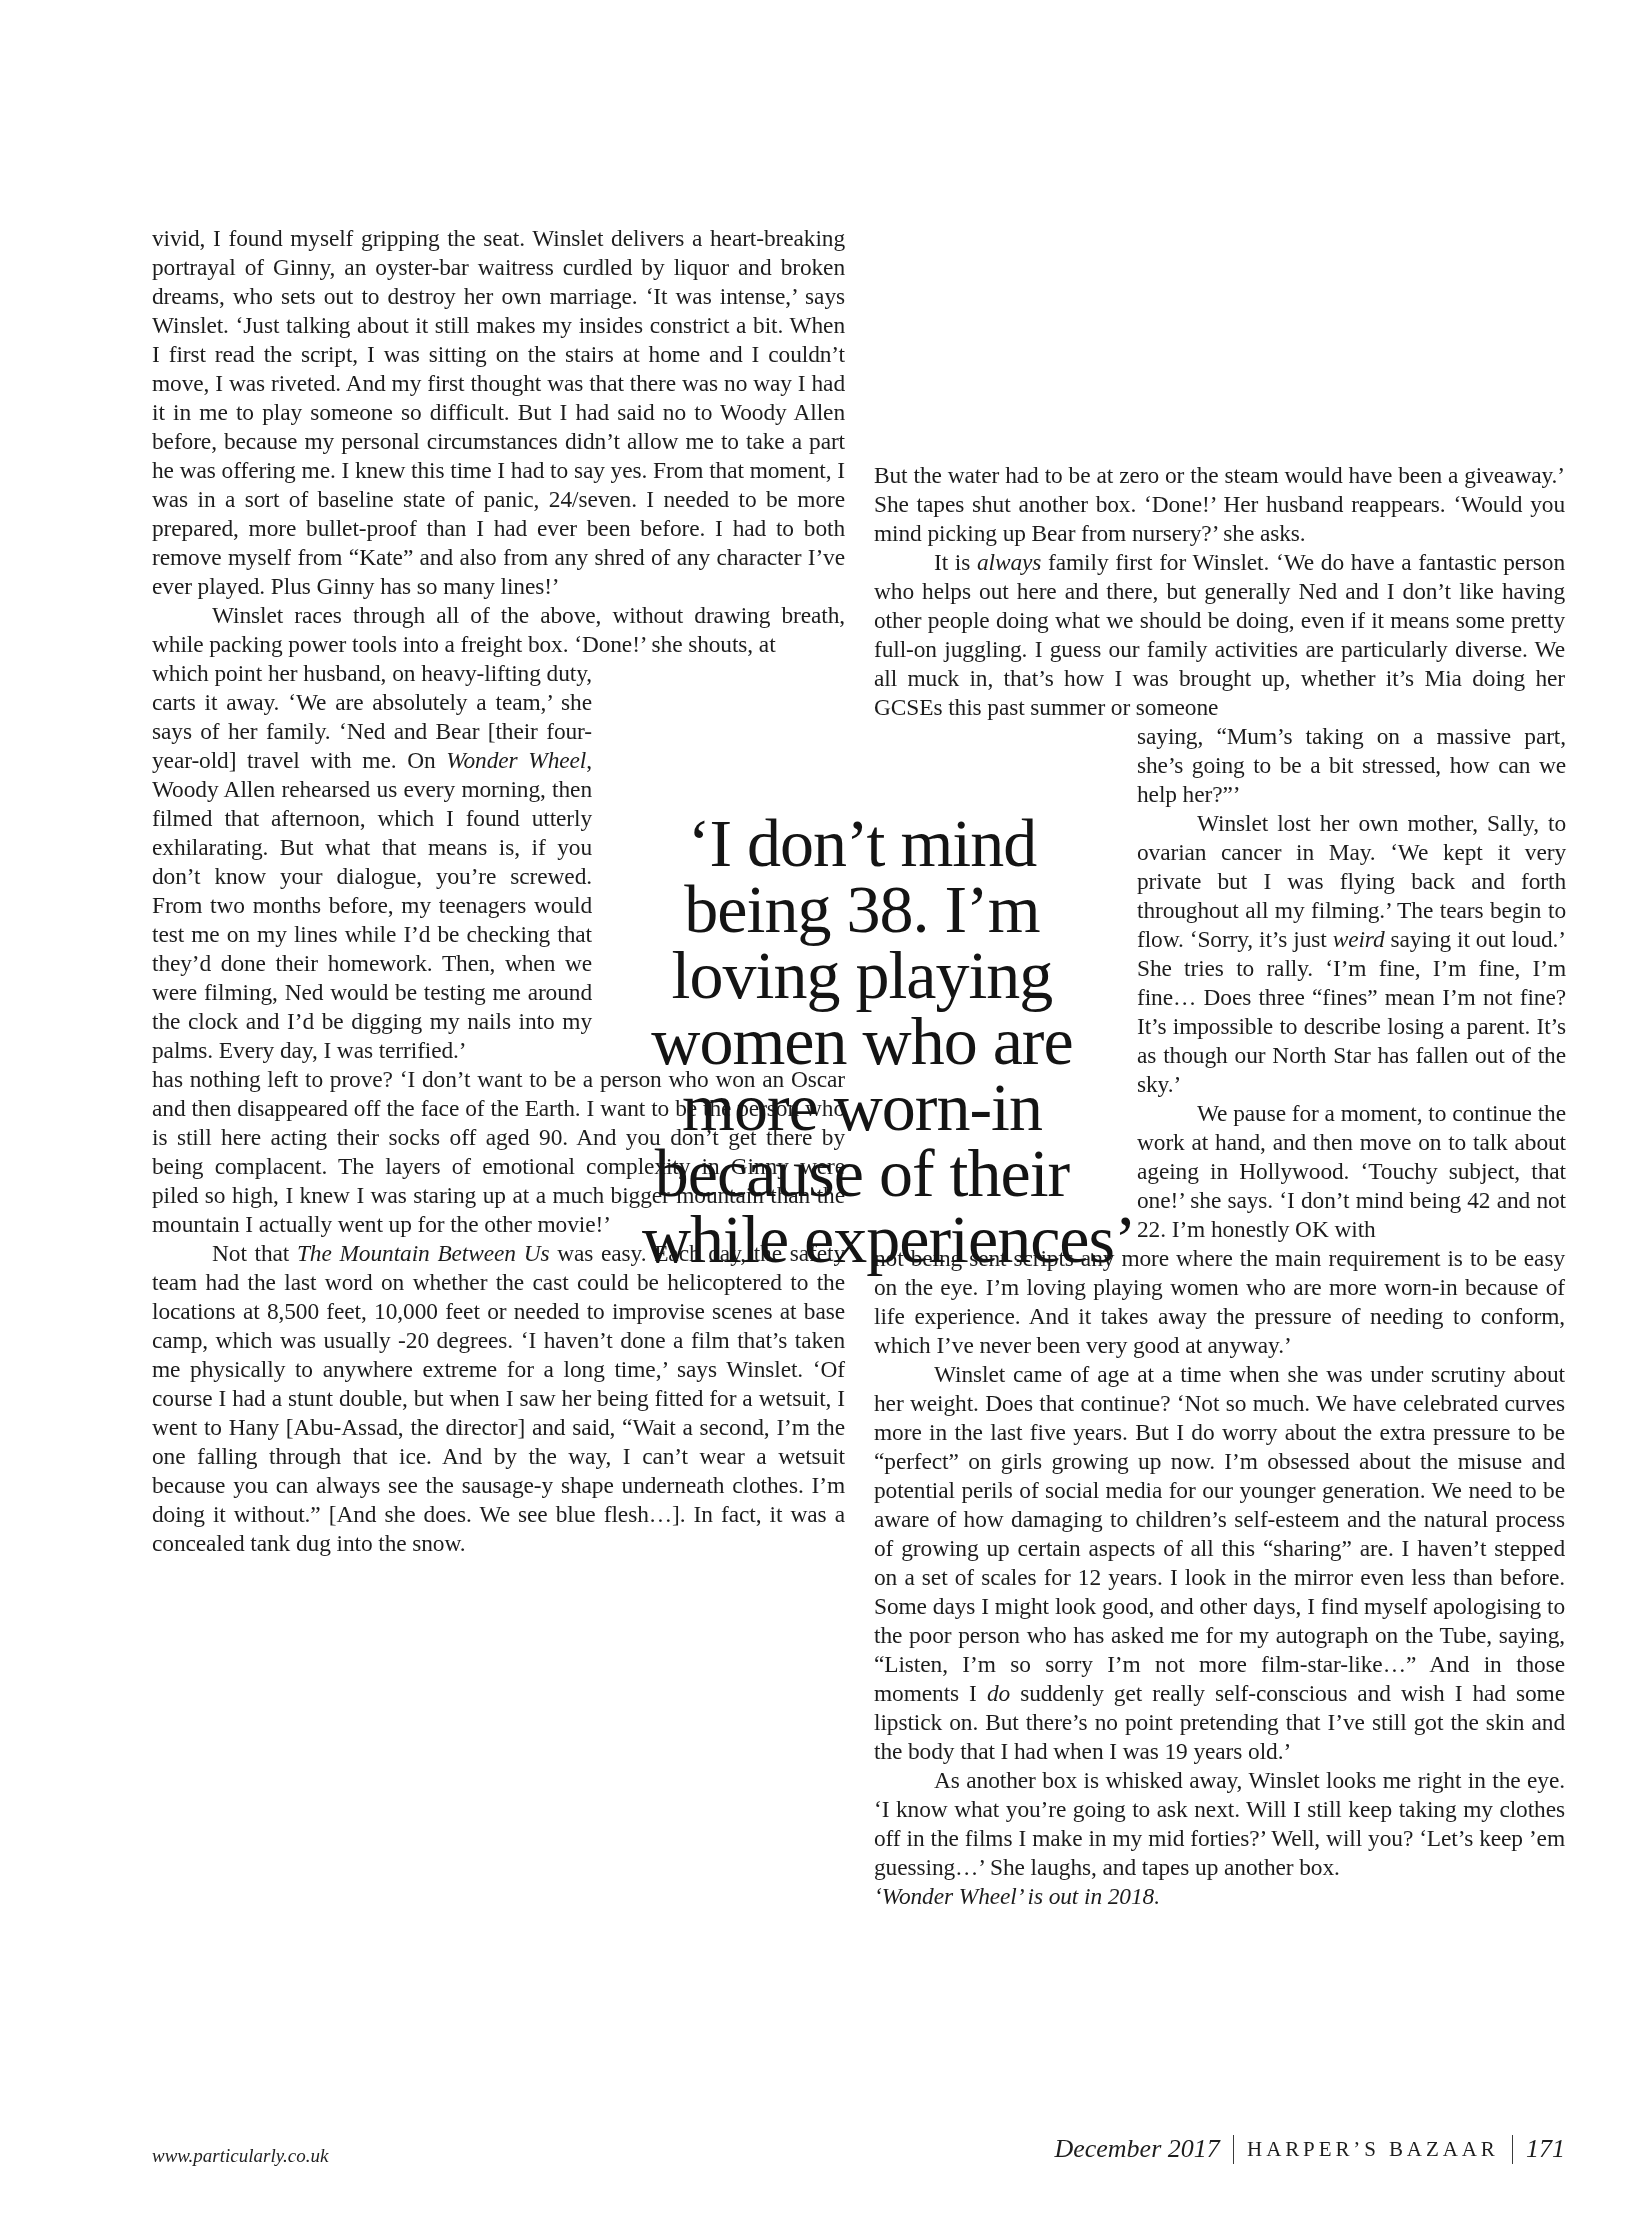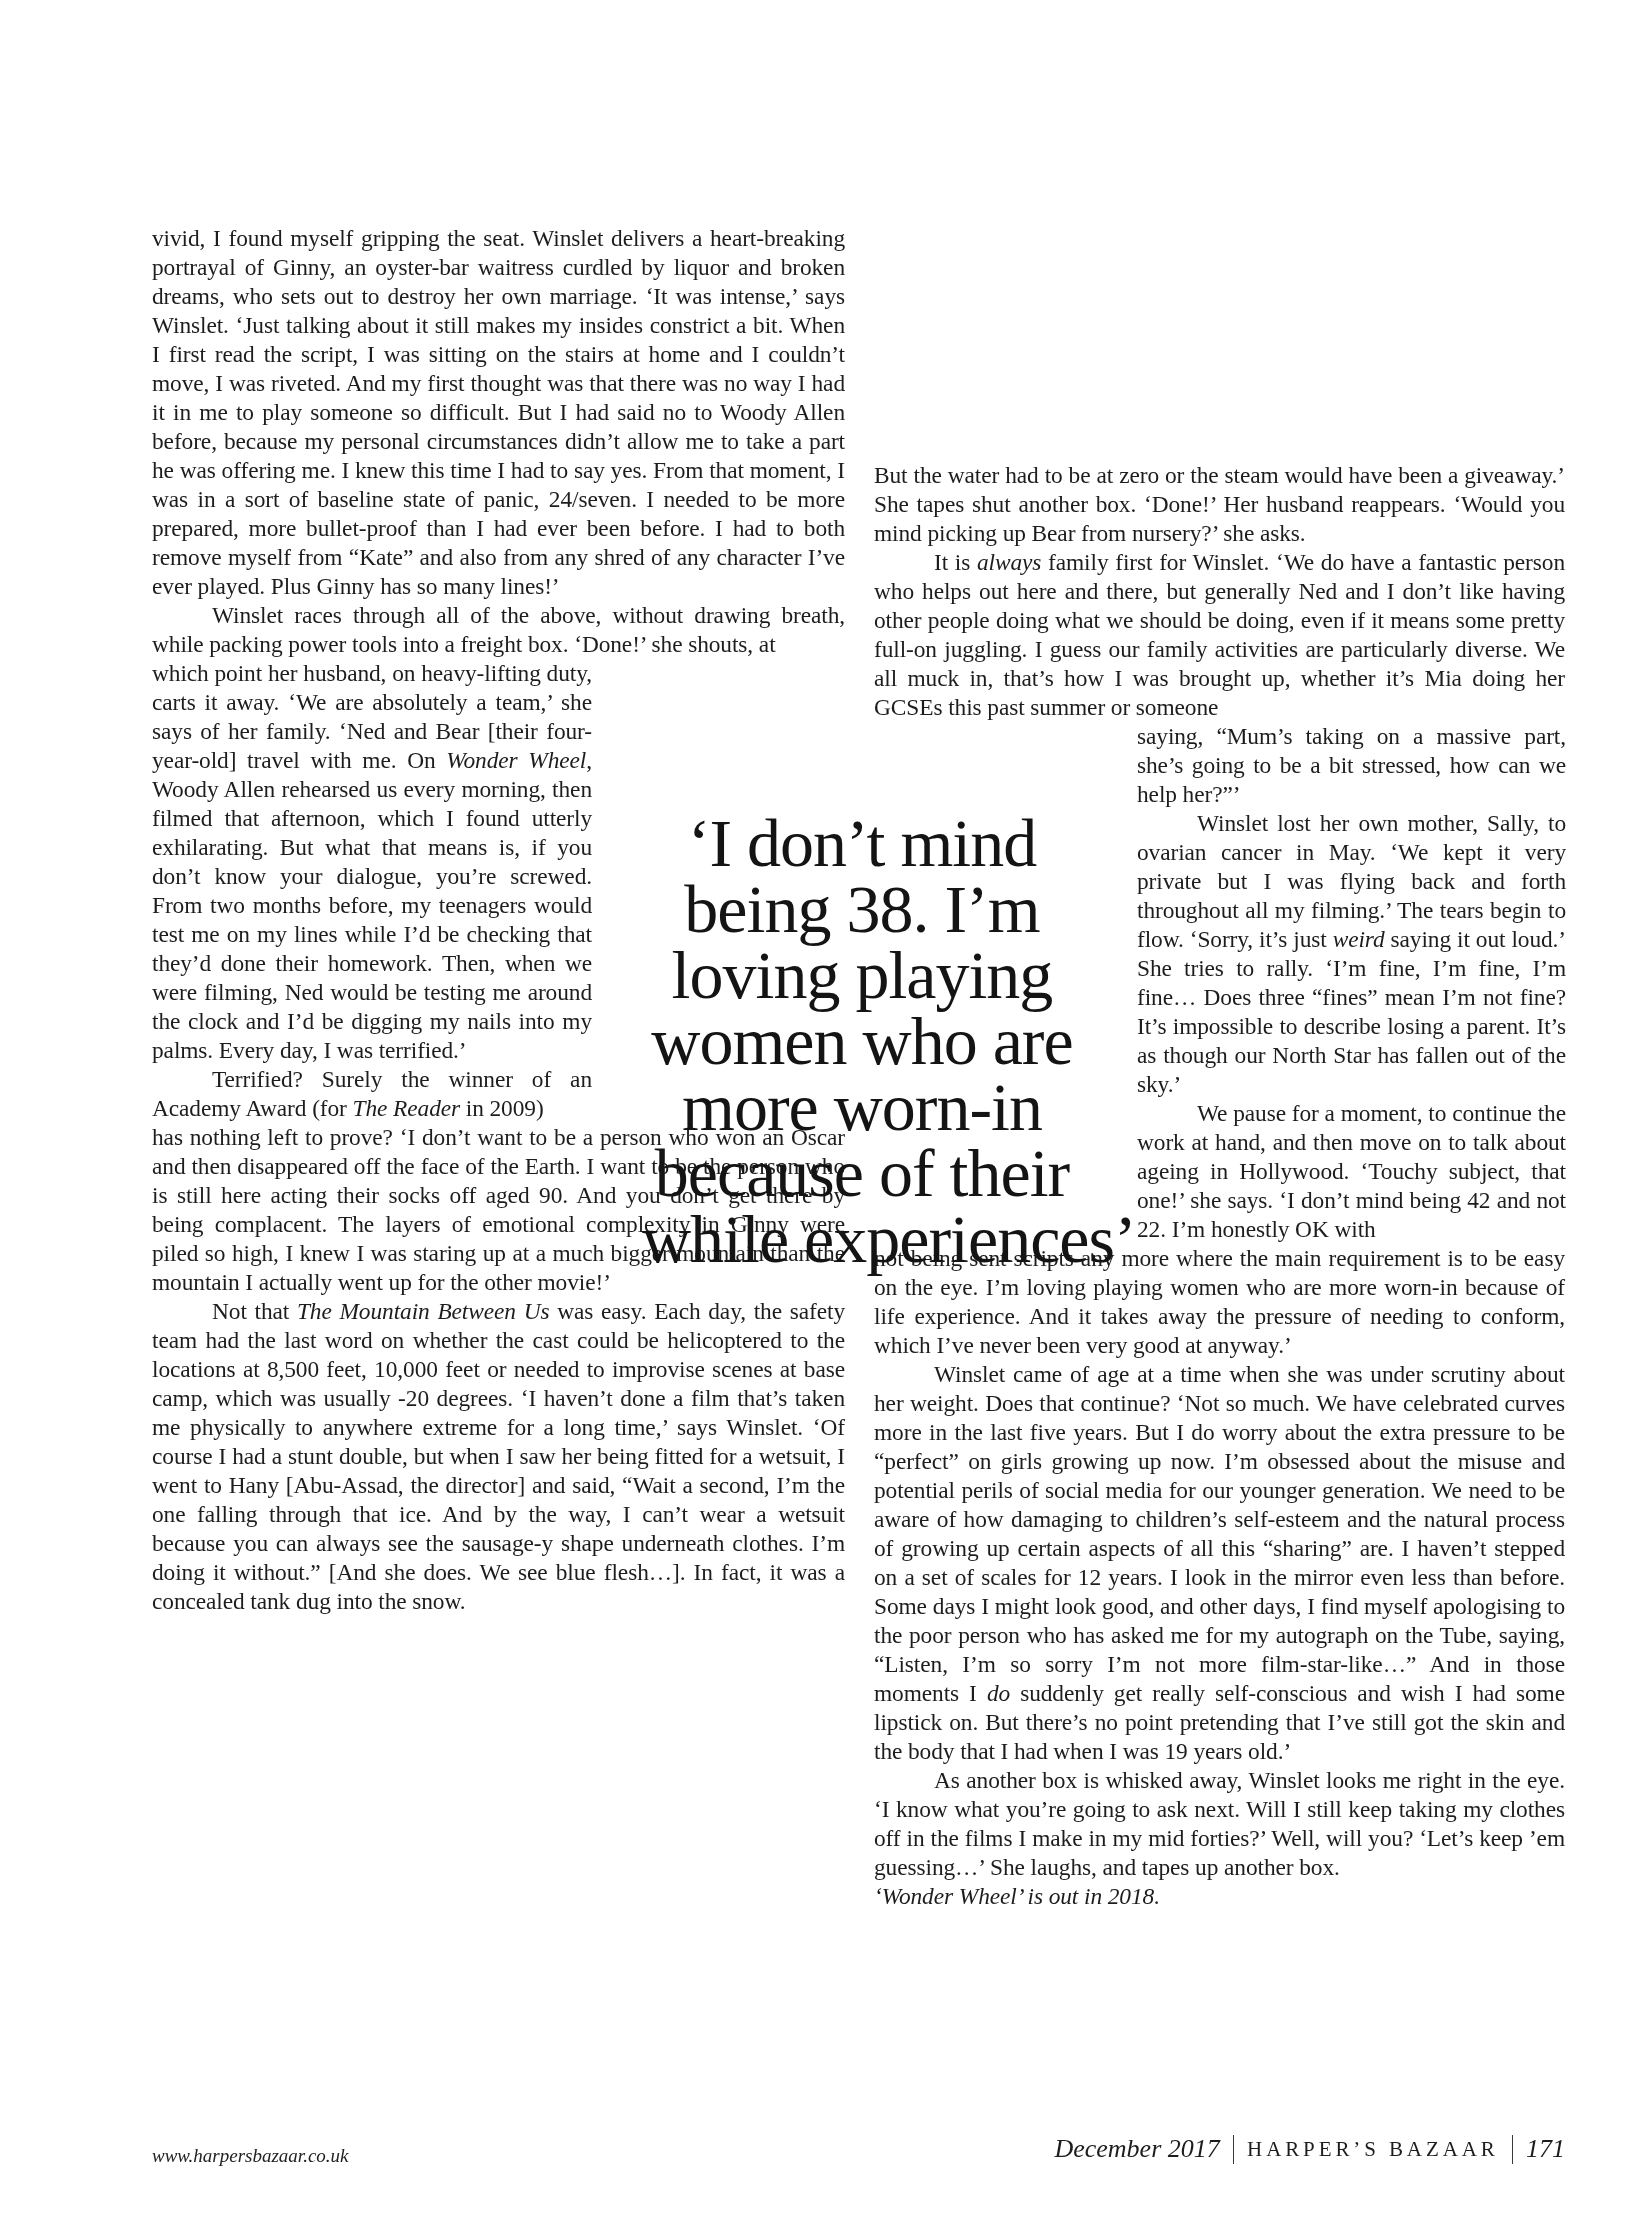--- a/index.html
+++ b/index.html
@@ -73,21 +73,20 @@
 
 <div class="page">
 
   <div class="column" id="col-left">
     <div class="block full">
         <p class="para"><span>vivid, I found myself gripping the seat. Winslet delivers a heart-breaking portrayal of Ginny, an oyster-bar waitress curdled by liquor and broken dreams, who sets out to destroy her own marriage. ‘It was intense,’ says Winslet. ‘Just talking about it still makes my insides constrict a bit. When I first read the script, I was sitting on the stairs at home and I couldn’t move, I was riveted. And my first thought was that there was no way I had it in me to play someone so difficult. But I had said no to Woody Allen before, because my personal circumstances didn’t allow me to take a part he was offering me. I knew this time I had to say yes. From that moment, I was in a sort of baseline state of panic, 24/seven. I needed to be more prepared, more bullet-proof than I had ever been before. I had to both remove myself from “Kate” and also from any shred of any character I’ve ever played. Plus Ginny has so many lines!’</span></p>
         <p class="para indent"><span>Winslet races through all of the above, without drawing breath, while packing power tools into a freight box. ‘Done!’ she shouts, at</span></p>
       </div>
     <div class="block narrow-left">
         <p class="para"><span>which point her husband, on heavy-lifting duty, carts it away. ‘We are absolutely a team,’ she says of her family. ‘Ned and Bear [their four-year-old] travel with me. On </span><span class="it">Wonder Wheel</span><span>, Woody Allen rehearsed us every morning, then filmed that afternoon, which I found utterly exhilarating. But what that means is, if you don’t know your dialogue, you’re screwed. From two months before, my teenagers would test me on my lines while I’d be checking that they’d done their homework. Then, when we were filming, Ned would be testing me around the clock and I’d be digging my nails into my palms. Every day, I was terrified.’</span></p>
-        <p class="para indent"><span>Terrified? Surely the winner of an Academy Award (for </span><span class="it">The Reader</span><span> in 2009)</span></p>
       </div>
     <div class="block full">
         <p class="para"><span>has nothing left to prove? ‘I don’t want to be a person who won an Oscar and then disappeared off the face of the Earth. I want to be the person who is still here acting their socks off aged 90. And you don’t get there by being complacent. The layers of emotional complexity in Ginny were piled so high, I knew I was staring up at a much bigger mountain than the mountain I actually went up for the other movie!’</span></p>
         <p class="para indent"><span>Not that </span><span class="it">The Mountain Between Us</span><span> was easy. Each day, the safety team had the last word on whether the cast could be helicoptered to the locations at 8,500 feet, 10,000 feet or needed to improvise scenes at base camp, which was usually -20 degrees. ‘I haven’t done a film that’s taken me physically to anywhere extreme for a long time,’ says Winslet. ‘Of course I had a stunt double, but when I saw her being fitted for a wetsuit, I went to Hany [Abu-Assad, the director] and said, “Wait a second, I’m the one falling through that ice. And by the way, I can’t wear a wetsuit because you can always see the sausage-y shape underneath clothes. I’m doing it without.” [And she does. We see blue flesh…]. In fact, it was a concealed tank dug into the snow.</span></p>
       </div>
   </div>
 
   <div class="column" id="col-right">
     <div class="block full">
         <p class="para"><span>But the water had to be at zero or the steam would have been a giveaway.’ She tapes shut another box. ‘Done!’ Her husband reappears. ‘Would you mind picking up Bear from nursery?’ she asks.</span></p>
@@ -109,21 +108,21 @@
   <div class="pull-quote">
       <div class="pq-line">‘I don’t mind</div>
       <div class="pq-line">being 38. I’m</div>
       <div class="pq-line">loving playing</div>
       <div class="pq-line">women who are</div>
       <div class="pq-line">more worn-in</div>
       <div class="pq-line">because of their</div>
       <div class="pq-line">while experiences’</div>
     </div>
 
-  <div class="footer-left">www.harpersbazaar.co.uk</div>
+  <div class="footer-left">www.particularly.co.uk</div>
 
   <div class="footer-right">
     <span class="f-date">December 2017</span>
     <span class="f-sep"></span>
     <span class="f-brand">HARPER’S BAZAAR</span>
     <span class="f-sep"></span>
     <span class="f-page">171</span>
   </div>
 
 </div>

